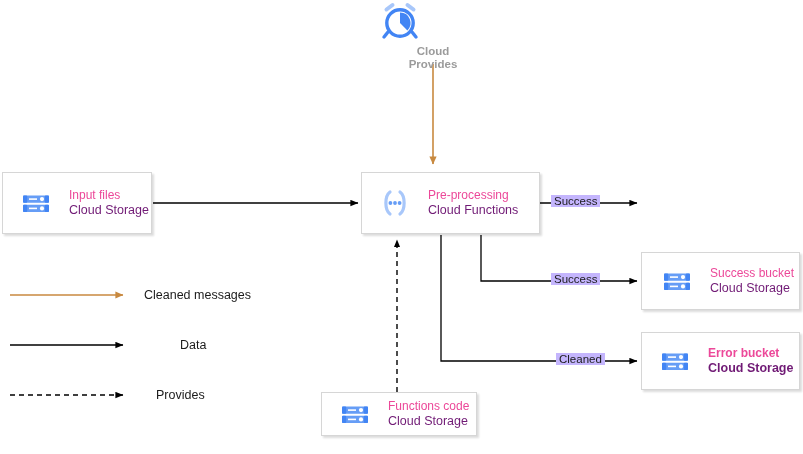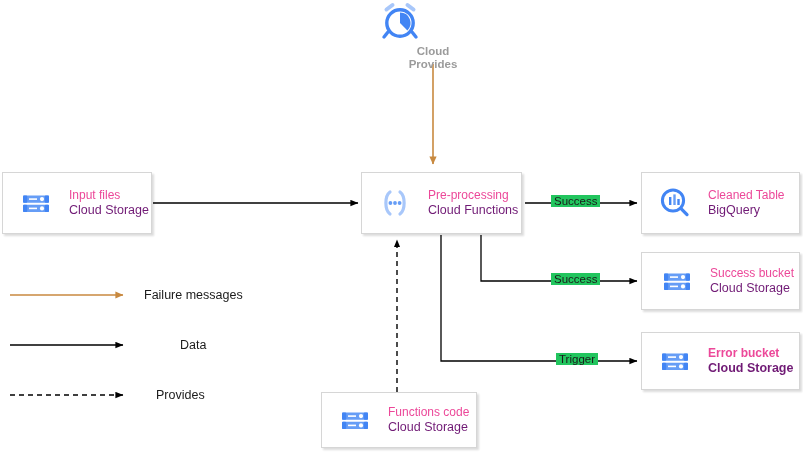--- a/index.html
+++ b/index.html
@@ -69,21 +69,21 @@
     font-weight: bold;
     color: #9b9b9b;
     text-align: center;
     line-height: 1.15;
     margin-top: 1px;
   }
   .edge-label {
     position: absolute;
     font-size: 11.5px;
     color: #1b1b1b;
-    background: #22c55e;
+    background: #c4b5fd;
     padding: 0 3px;
     white-space: nowrap;
   }
   .legend-label {
     position: absolute;
     font-size: 12.5px;
     color: #1b1b1b;
     white-space: nowrap;
   }
 </style>
@@ -151,51 +151,36 @@
         <rect x="9" y="20.6" width="8" height="1.6" fill="#ffffff"></rect>
         <circle cx="22" cy="21.4" r="2.1" fill="#ffffff"></circle>
       </svg>
     </span>
     <span class="node-text">
       <span class="node-title">Input files</span>
       <span class="node-sub">Cloud Storage</span>
     </span>
   </div>
 
-  <div class="node" style="left:361px; top:172px; width:161px; height:62px;">
+  <div class="node" style="left:361px; top:172px; width:179px; height:62px;">
     <span class="node-icon">
       <svg width="34" height="32" viewBox="0 0 34 32">
         <path d="M12,5 C6.5,9 6.5,23 12,27" stroke="#a8c7fa" stroke-width="3.2" fill="none" stroke-linecap="round"></path>
         <path d="M22,5 C27.5,9 27.5,23 22,27" stroke="#a8c7fa" stroke-width="3.2" fill="none" stroke-linecap="round"></path>
         <circle cx="12.4" cy="16" r="1.9" fill="#669df6"></circle>
         <circle cx="17" cy="16" r="1.9" fill="#669df6"></circle>
         <circle cx="21.6" cy="16" r="1.9" fill="#669df6"></circle>
       </svg>
     </span>
     <span class="node-text">
       <span class="node-title">Pre-processing</span>
       <span class="node-sub">Cloud Functions</span>
     </span>
   </div>
 
-  <div class="node" style="left:641px; top:172px; width:159px; height:62px;">
-    <span class="node-icon">
-      <svg width="34" height="34" viewBox="0 0 34 34">
-        <circle cx="15" cy="14.5" r="10.6" fill="none" stroke="#4285f4" stroke-width="3"></circle>
-        <rect x="11" y="11" width="2.4" height="8" fill="#4285f4"></rect>
-        <rect x="15.3" y="8.4" width="2.4" height="10.6" fill="#669df6"></rect>
-        <rect x="19.3" y="13" width="2.4" height="6" fill="#4285f4"></rect>
-        <path d="M22.8,22.4 L29,28.6" stroke="#4285f4" stroke-width="3.3" stroke-linecap="round"></path>
-      </svg>
-    </span>
-    <span class="node-text">
-      <span class="node-title">Cleaned Table</span>
-      <span class="node-sub">BigQuery</span>
-    </span>
-  </div>
 
   <div class="node" style="left:641px; top:252px; width:159px; height:58px;padding-left:16px;">
     <span class="node-icon">
       <svg width="32" height="32" viewBox="0 0 32 32">
         <rect x="3" y="8.5" width="26" height="7.2" rx="1" fill="#669df6"></rect>
         <rect x="3" y="8.5" width="4.2" height="7.2" rx="1" fill="#4285f4"></rect>
         <rect x="24.8" y="8.5" width="4.2" height="7.2" rx="1" fill="#4285f4"></rect>
         <rect x="9" y="11.3" width="8" height="1.6" fill="#ffffff"></rect>
         <circle cx="22" cy="12.1" r="2.1" fill="#ffffff"></circle>
         <rect x="3" y="17.8" width="26" height="7.2" rx="1" fill="#669df6"></rect>
@@ -225,21 +210,21 @@
         <rect x="9" y="20.6" width="8" height="1.6" fill="#ffffff"></rect>
         <circle cx="22" cy="21.4" r="2.1" fill="#ffffff"></circle>
       </svg>
     </span>
     <span class="node-text">
       <span class="node-title">Error bucket</span>
       <span class="node-sub">Cloud Storage</span>
     </span>
   </div>
 
-  <div class="node" style="left:321px; top:392px; width:156px; height:56px;">
+  <div class="node" style="left:321px; top:392px; width:156px; height:44px;">
     <span class="node-icon">
       <svg width="32" height="32" viewBox="0 0 32 32">
         <rect x="3" y="8.5" width="26" height="7.2" rx="1" fill="#669df6"></rect>
         <rect x="3" y="8.5" width="4.2" height="7.2" rx="1" fill="#4285f4"></rect>
         <rect x="24.8" y="8.5" width="4.2" height="7.2" rx="1" fill="#4285f4"></rect>
         <rect x="9" y="11.3" width="8" height="1.6" fill="#ffffff"></rect>
         <circle cx="22" cy="12.1" r="2.1" fill="#ffffff"></circle>
         <rect x="3" y="17.8" width="26" height="7.2" rx="1" fill="#669df6"></rect>
         <rect x="3" y="17.8" width="4.2" height="7.2" rx="1" fill="#4285f4"></rect>
         <rect x="24.8" y="17.8" width="4.2" height="7.2" rx="1" fill="#4285f4"></rect>
@@ -248,19 +233,19 @@
       </svg>
     </span>
     <span class="node-text">
       <span class="node-title">Functions code</span>
       <span class="node-sub">Cloud Storage</span>
     </span>
   </div>
 
   <div class="edge-label" style="left:551px; top:195px;">Success</div>
   <div class="edge-label" style="left:551px; top:273px;">Success</div>
-  <div class="edge-label" style="left:556px; top:353px;">Trigger</div>
-
-  <div class="legend-label" style="left:144px; top:288px;">Failure messages</div>
+  <div class="edge-label" style="left:556px; top:353px;">Cleaned</div>
+
+  <div class="legend-label" style="left:144px; top:288px;">Cleaned messages</div>
   <div class="legend-label" style="left:180px; top:338px;">Data</div>
   <div class="legend-label" style="left:156px; top:388px;">Provides</div>
 
 </div>
 
 </body></html>

